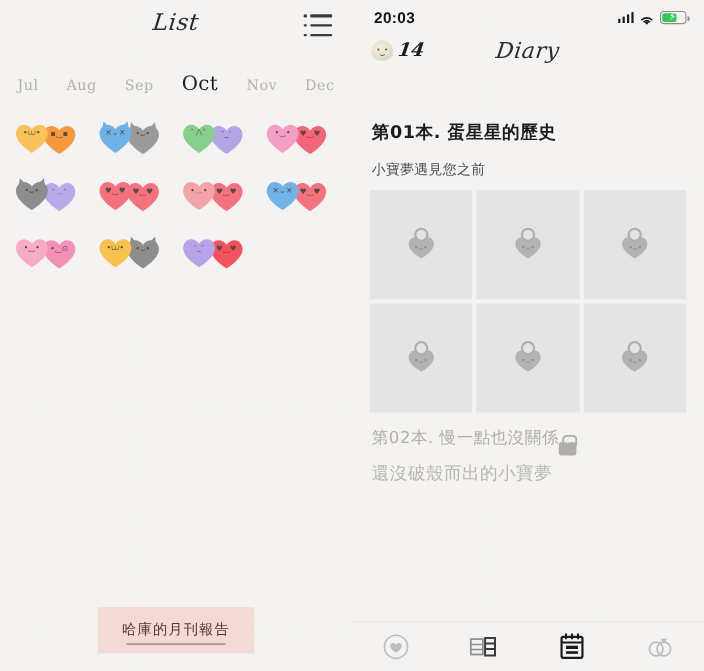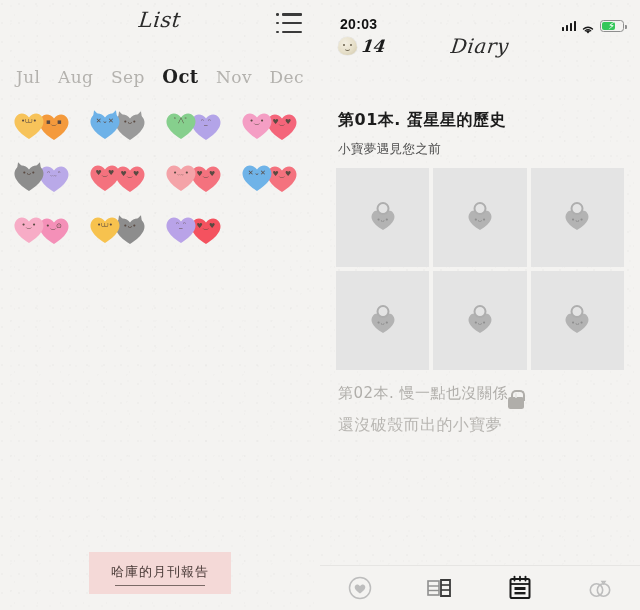--- a/index.html
+++ b/index.html
@@ -48,29 +48,29 @@
   .list-icon .dot{width:2.5px;height:2.5px;background:#3a3a3a;border-radius:50%;}
   .list-icon .bar{flex:1;height:2.5px;background:#3a3a3a;border-radius:1px;}
 
   .months{
     display:flex;justify-content:space-between;
     padding:16px 16px 0 16px;
     align-items:baseline;
   }
   .month{
     font-family:"DejaVu Serif",serif;
-    font-size:17px;
+    font-size:13px;
     color:#b4b2ae;
     letter-spacing:.4px;
     cursor:pointer;
   }
   .month.active{
     color:#1f1f1f;
     font-size:18px;
-    font-weight:bold;
+    font-weight:normal;
   }
 
   .heart-grid{
     display:grid;
     grid-template-columns:repeat(4,1fr);
     row-gap:10px;
     padding:18px 8px 0 8px;
     justify-items:center;
   }
   .pair{
@@ -118,21 +118,21 @@
     position:relative;
   }
   .report-btn .ul{
     position:absolute;left:26px;right:26px;bottom:8px;height:1px;background:#7a6a66;
   }
 
   
   .right{width:320px;height:610px;position:relative;box-sizing:border-box;}
 
   .statusbar{
-    height:32px;display:flex;align-items:flex-end;justify-content:space-between;
+    height:32px;display:flex;align-items:center;justify-content:space-between;
     padding:0 16px 0 20px;
   }
   .clock{font-size:14px;font-weight:bold;color:#111;letter-spacing:.3px;}
   .status-right{display:flex;align-items:center;gap:5px;}
   .sig{display:flex;align-items:flex-end;gap:1.5px;height:10px;}
   .sig i{width:2.5px;background:#1a1a1a;border-radius:.5px;display:block;}
   .sig i:nth-child(1){height:4px;}
   .sig i:nth-child(2){height:6px;}
   .sig i:nth-child(3){height:8px;}
   .sig i:nth-child(4){height:10px;}
@@ -178,21 +178,21 @@
     font-size:20px;color:#2b2b2b;letter-spacing:.5px;transform:skewX(-7deg);
   }
 
   .book-block{padding:2px 18px 0 18px;}
   .book-title{
     font-size:16px;font-weight:bold;color:#1c1c1c;
     font-family:"DejaVu Sans","Liberation Sans",sans-serif;
     letter-spacing:.5px;line-height:22px;margin-top:41px;
   }
   .book-sub{
-    font-size:12.5px;color:#4d4d4d;margin-top:10px;
+    font-size:12.5px;color:#4d4d4d;margin-top:15px;
     font-family:"DejaVu Sans","Liberation Sans",sans-serif;letter-spacing:.4px;
   }
 
   .card-grid{
     display:grid;grid-template-columns:repeat(3,1fr);
     gap:4px;padding:10px 16px 0 16px;
   }
   .card{
     background:#e4e4e4;
     aspect-ratio:1/1.06;

